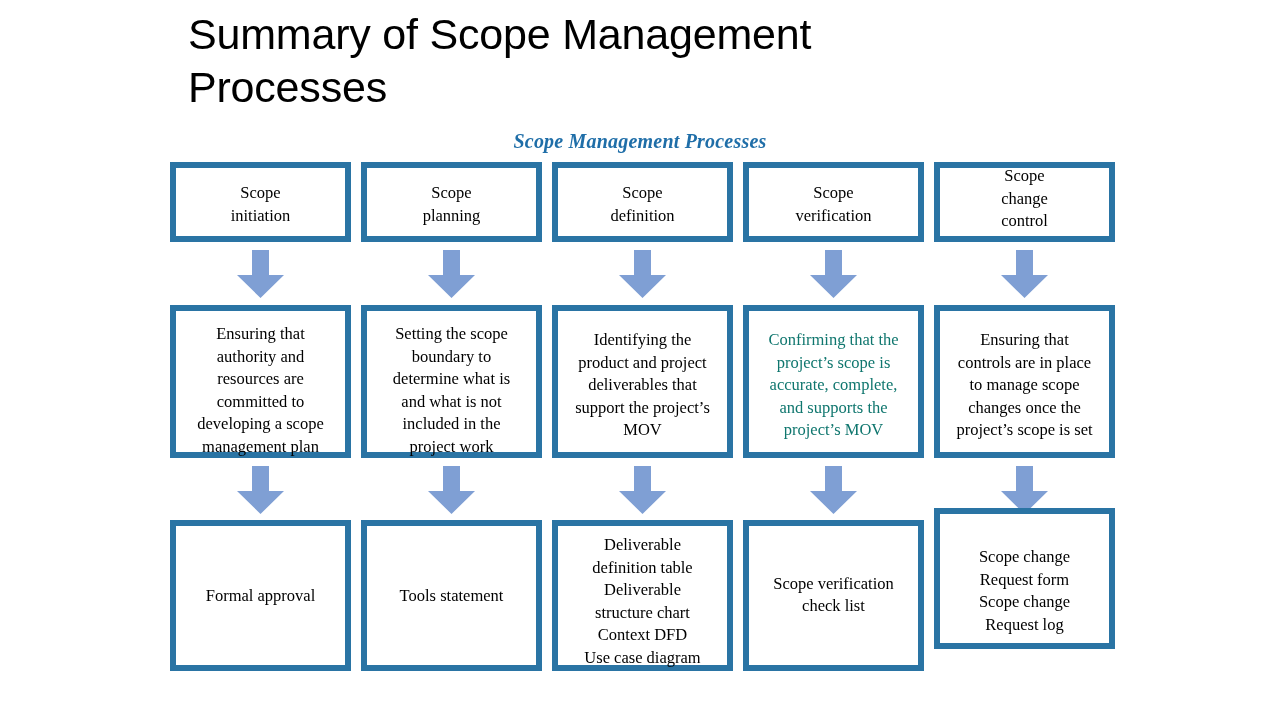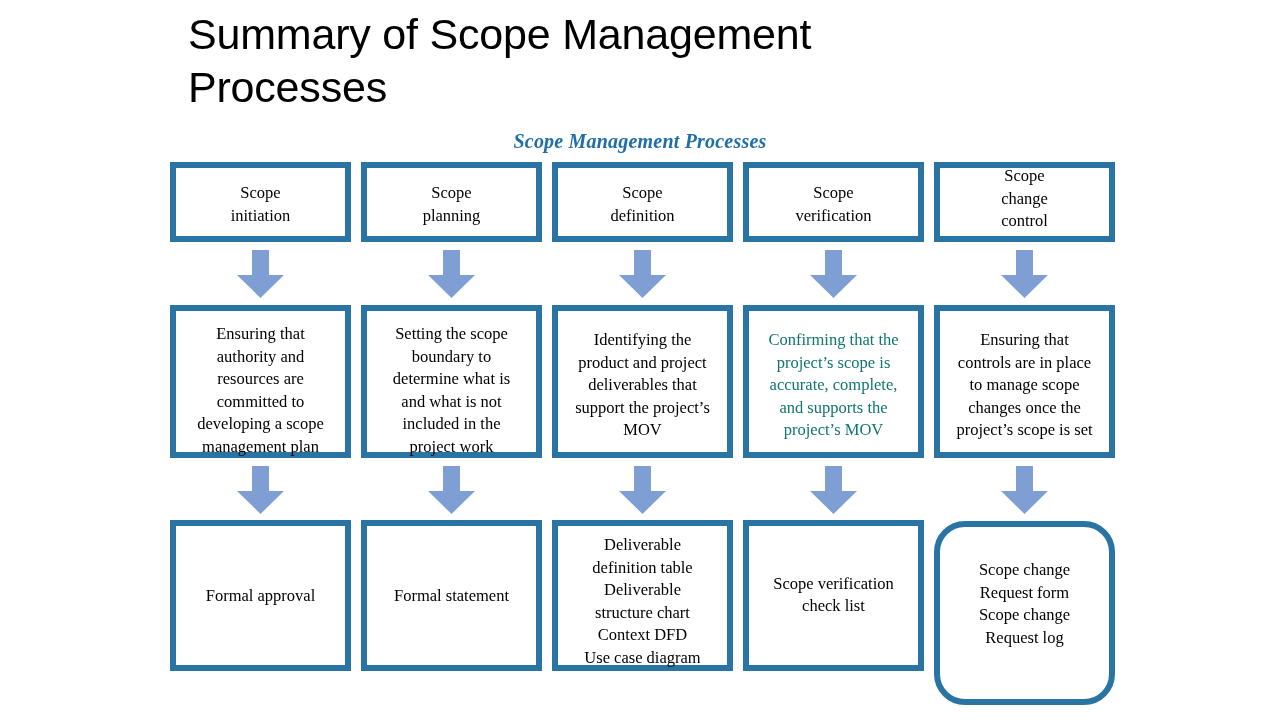--- a/index.html
+++ b/index.html
@@ -201,35 +201,35 @@
   <span class="arrow" style="left:1001px; top:466px;">
     <svg width="47" height="48" viewBox="0 0 47 48" aria-hidden="true">
       <polygon points="15,0 32,0 32,25 47,25 23.5,48 0,25 15,25" fill="#7f9fd4"></polygon>
     </svg>
   </span>
 
   <div class="box align-mid" style="left: 170px; top: 520px; width: 181px; height: 151px; border-color: rgb(42, 116, 164);">
     <div class="txt" style="color: rgb(0, 0, 0);">Formal approval</div>
   </div>
   <div class="box align-mid" style="left: 361px; top: 520px; width: 181px; height: 151px; border-color: rgb(42, 116, 164);">
-    <div class="txt" style="color: rgb(0, 0, 0);">Formal statement</div>
+    <div class="txt" style="color: rgb(0, 0, 0);">Tools statement</div>
   </div>
   <div class="box" style="left: 552px; top: 520px; width: 181px; height: 151px; border-color: rgb(42, 116, 164);">
     <div class="txt" style="top: 8px; color: rgb(0, 0, 0);">Deliverable
 definition table
 Deliverable
 structure chart
 Context DFD
 Use case diagram</div>
   </div>
   <div class="box align-mid" style="left: 743px; top: 520px; width: 181px; height: 151px; border-color: rgb(42, 116, 164);">
     <div class="txt" style="color: rgb(0, 0, 0);">Scope verification
 check list</div>
   </div>
-  <div class="box" style="left: 934px; top: 521px; width: 181px; height: 184px; border-color: rgb(42, 116, 164); border-radius: 31px;">
+  <div class="box" style="left: 934px; top: 508px; width: 181px; height: 141px; border-color: rgb(42, 116, 164);">
     <div class="txt" style="top: 32px; color: rgb(0, 0, 0);">Scope change
 Request form
 Scope change
 Request log</div>
   </div>
 
   <div id="caption-bottom" class="caption" style="color: rgb(31, 110, 168);">Scope Management Tools</div>
 
 </div>
 

